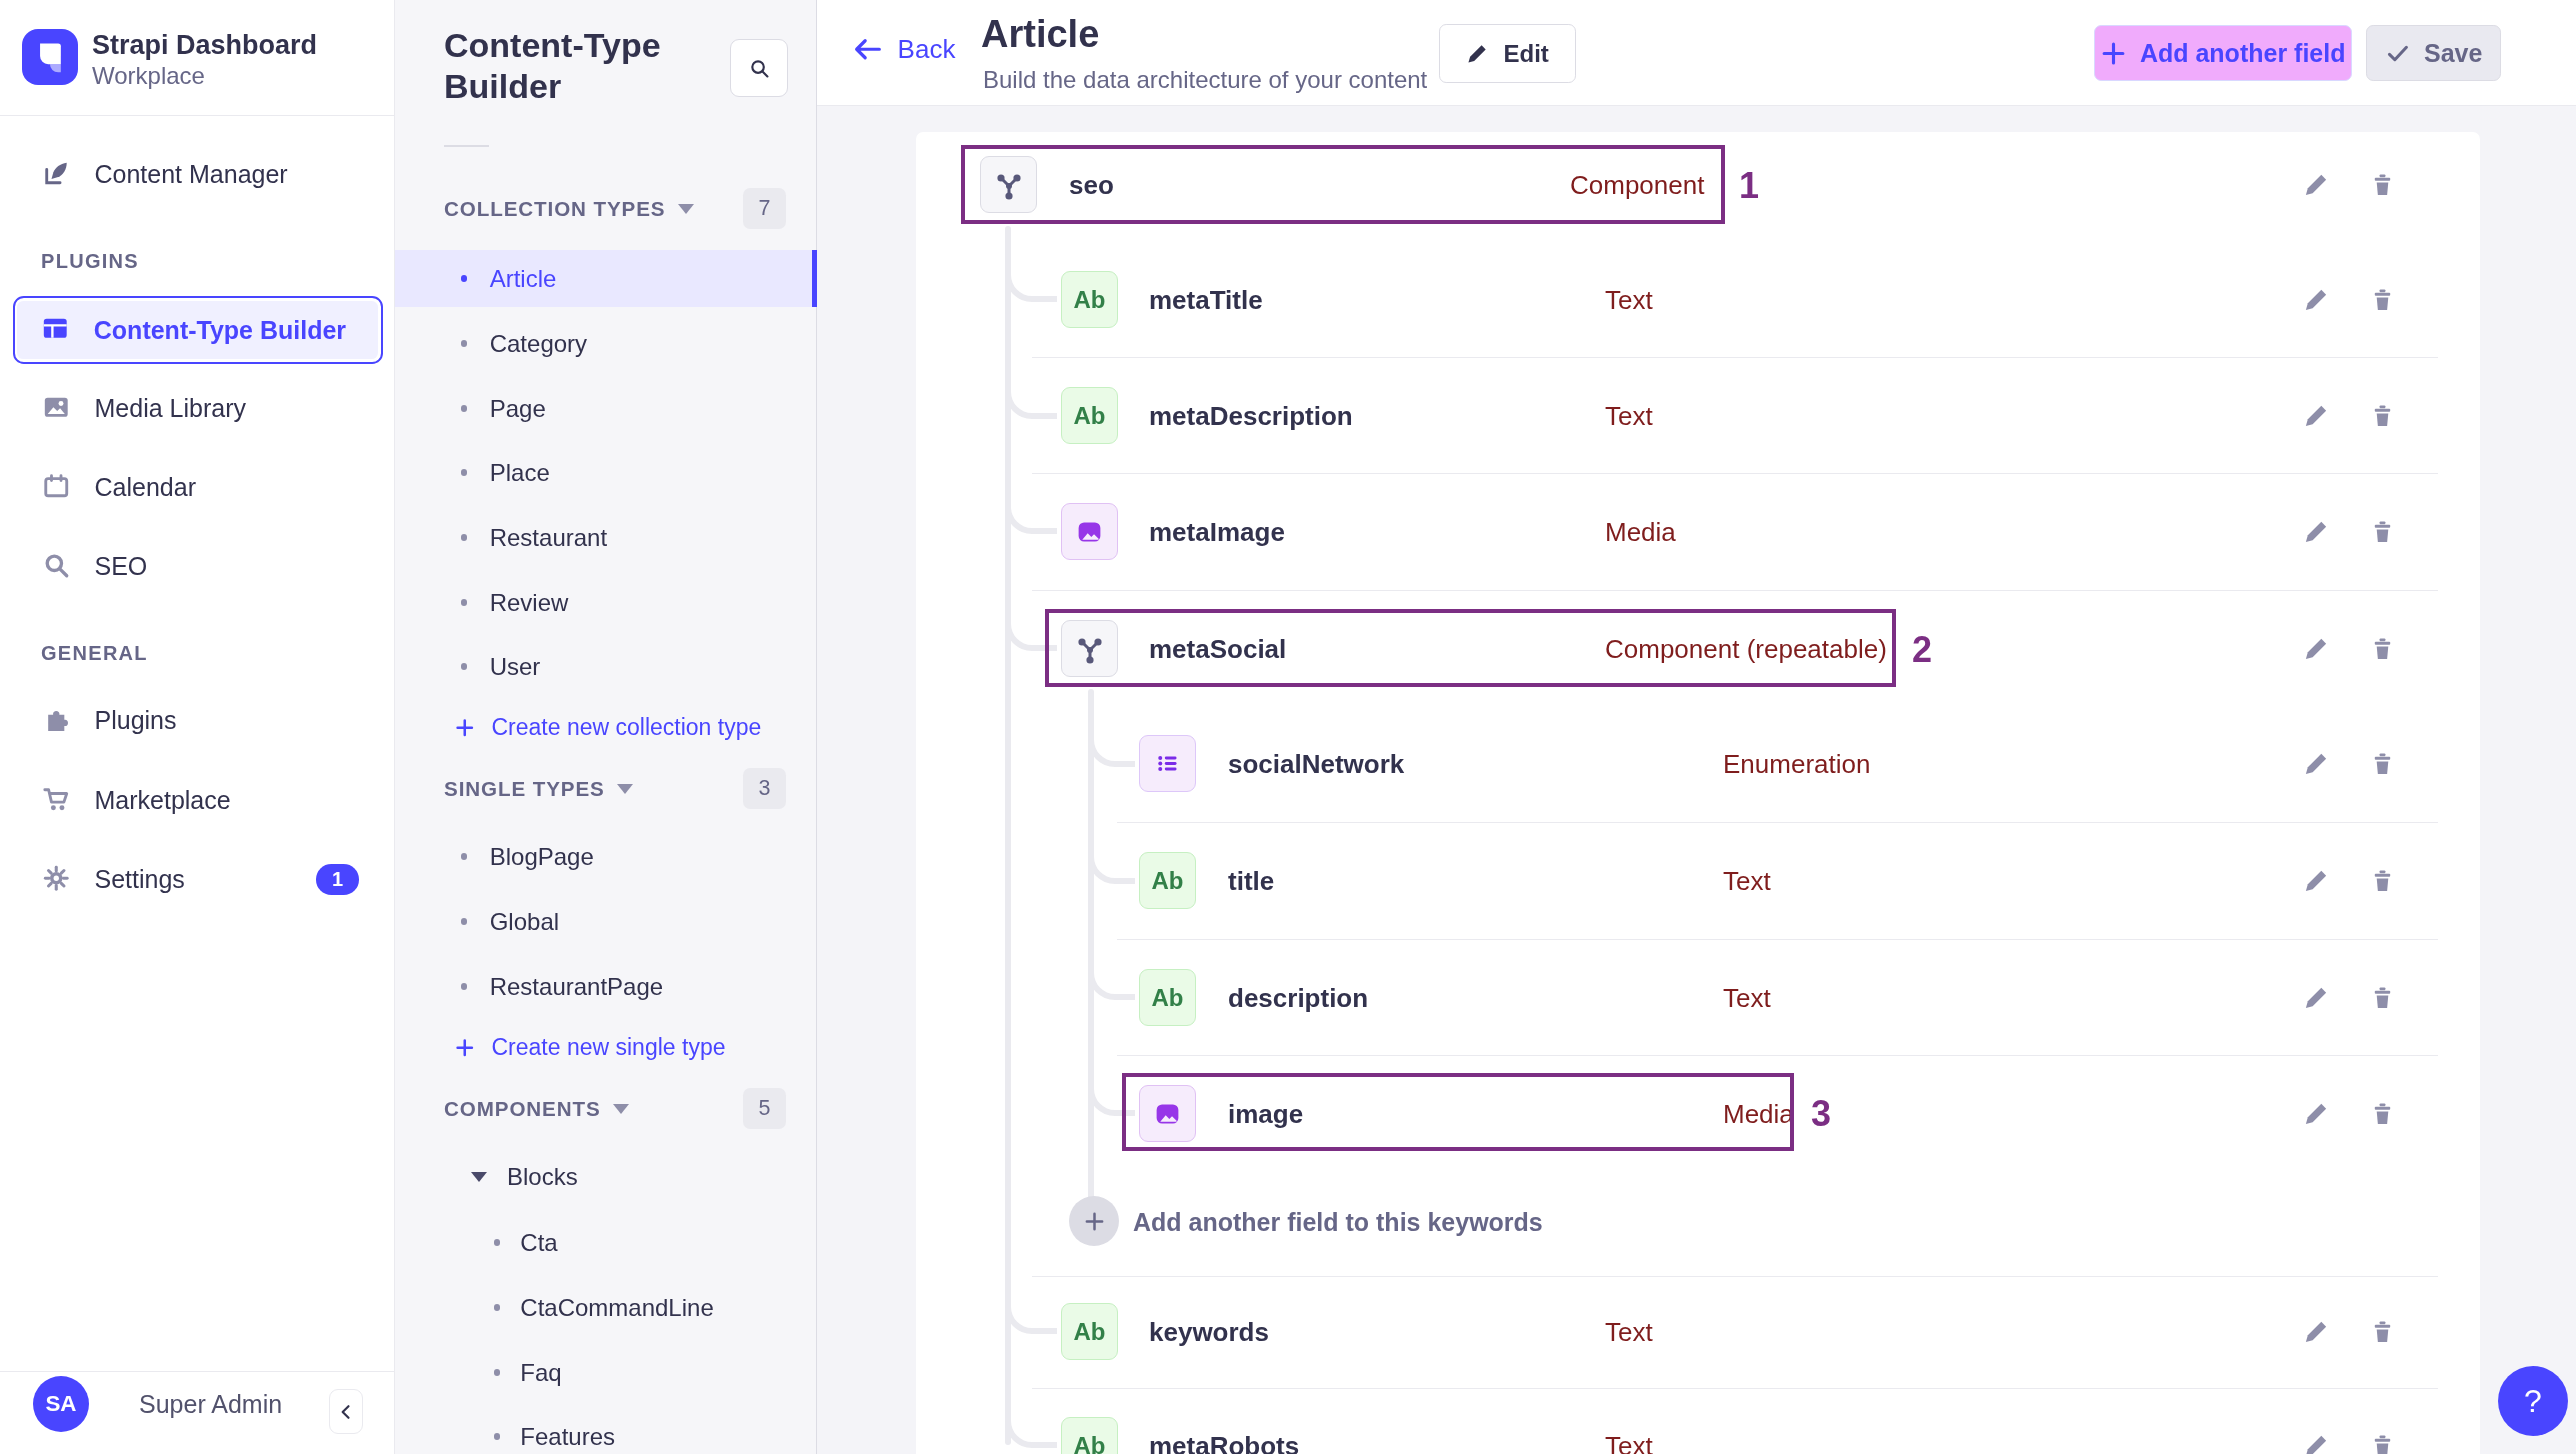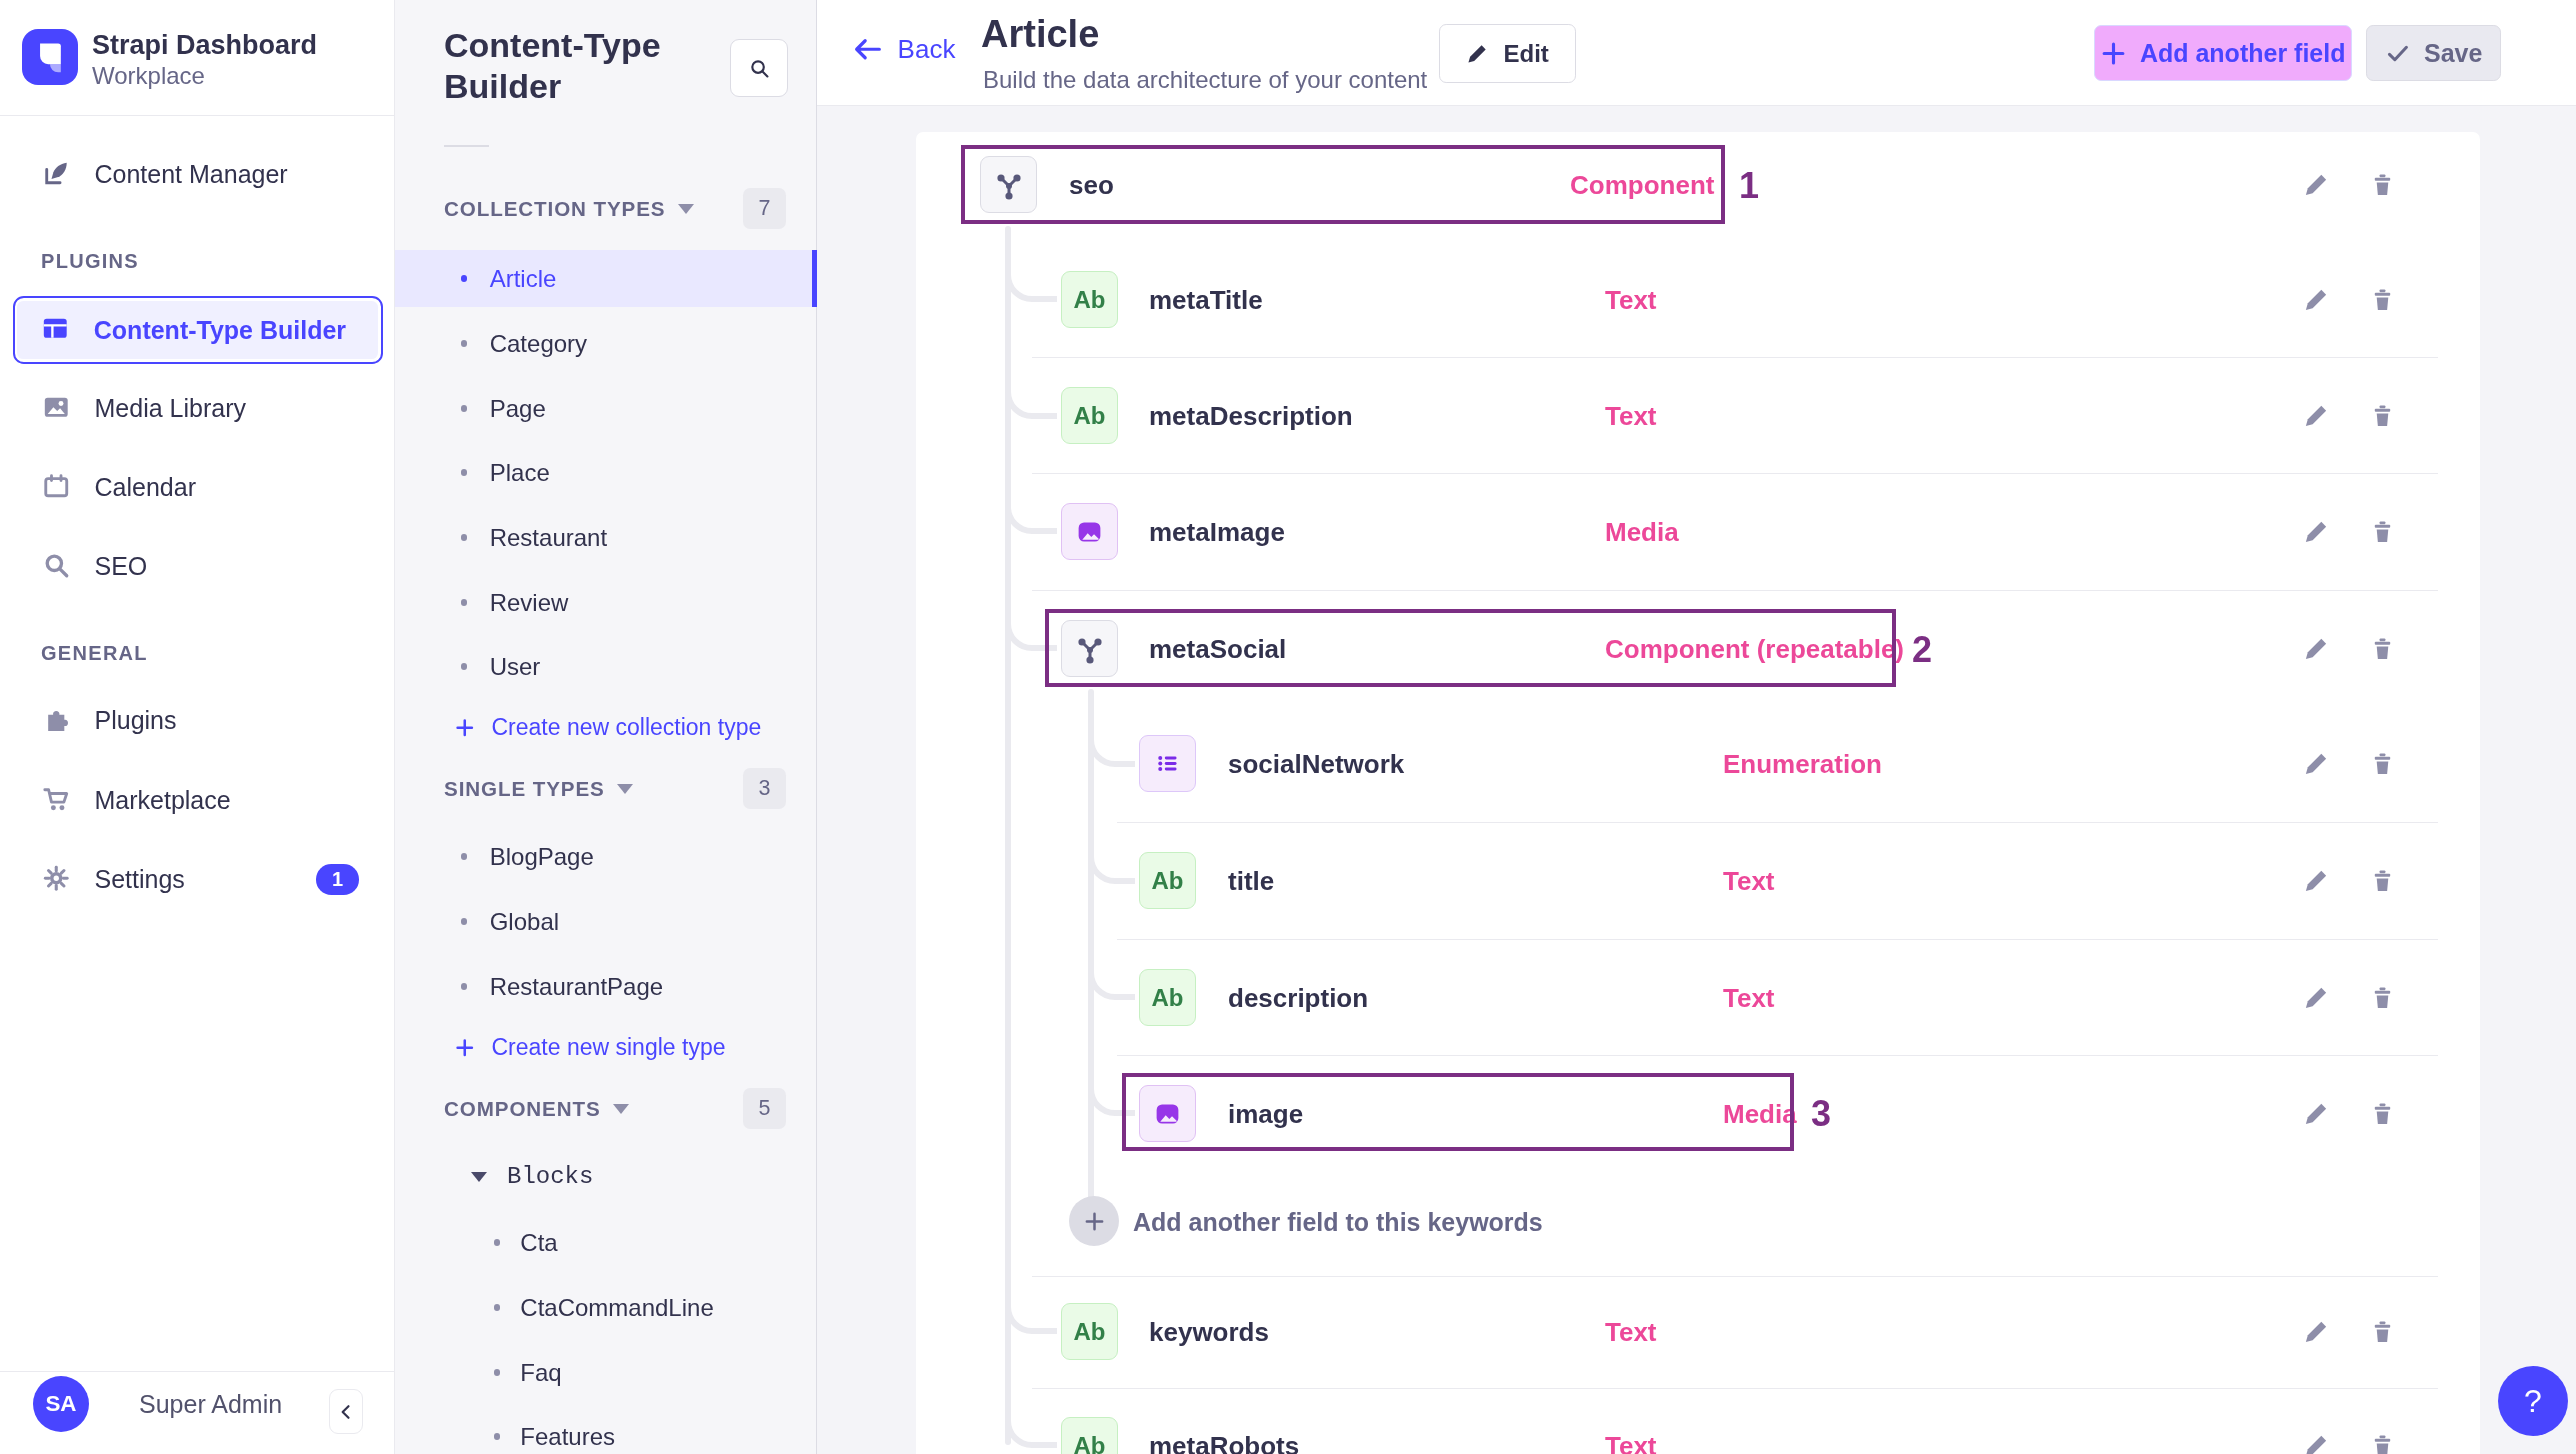--- a/index.html
+++ b/index.html
@@ -40,21 +40,21 @@
   .sn-item .dot{width:6.3px;height:6.3px;border-radius:50%;background:#8e8ea9;margin-left:66px;margin-right:22.4px;flex:none;}
   .sn-item .lbl{font-size:24px;color:#32324d;}
   .sn-item.sub .dot{margin-left:99px;margin-right:20px;}
   .sn-item.selected{background:#e9e8ff;}
   .sn-item.selected .dot{background:#4945ff;}
   .sn-item.selected .lbl{color:#4945ff;font-weight:500;}
   .sn-item.selected .edgebar{position:absolute;right:0;top:0;width:5.4px;height:57px;background:#4945ff;}
   .sn-create{position:absolute;left:0;width:422px;height:57px;display:flex;align-items:center;gap:16px;padding-left:59px;box-sizing:border-box;cursor:pointer;}
   .sn-create .lbl{font-size:23px;color:#4945ff;font-weight:500;}
   .sn-group{position:absolute;left:0;width:422px;height:57px;display:flex;align-items:center;gap:20px;padding-left:76px;box-sizing:border-box;cursor:pointer;}
-  .sn-group .lbl{font-size:24px;font-weight:500;color:#32324d;font-family:Liberation Mono, monospace;}
+  .sn-group .lbl{font-size:24px;font-weight:500;color:#32324d;}
   
   .main{position:absolute;left:817px;top:0;width:1759px;height:1454px;background:#f4f4f8;}
   .main-header{position:absolute;left:817px;top:0;width:1759px;height:106px;background:#fff;border-bottom:0.9px solid #eaeaef;box-sizing:border-box;}
   .back-link{position:absolute;left:851px;top:34px;display:flex;align-items:center;gap:12.6px;cursor:pointer;}
   .back-link .lbl{font-size:26px;color:#4945ff;font-weight:500;}
   .page-title{position:absolute;left:981px;top:12.6px;font-size:38px;font-weight:700;color:#32324d;}
   .page-sub{position:absolute;left:983px;top:66px;font-size:24px;color:#666687;}
   .btn{position:absolute;display:flex;align-items:center;justify-content:center;gap:14.4px;border-radius:7.2px;box-sizing:border-box;cursor:pointer;}
   .btn-edit{left:1439px;top:24px;width:137px;height:59px;background:#fff;border:0.9px solid #dcdce4;}
   .btn-edit .lbl{font-size:24px;font-weight:600;color:#32324d;}
@@ -67,21 +67,21 @@
   .tline{position:absolute;background:#eaeaef;width:6.3px;border-radius:3.6px;}
   .elbow{position:absolute;border-left:6.3px solid #eaeaef;border-bottom:6.3px solid #eaeaef;border-bottom-left-radius:27px;box-sizing:border-box;}
   
   .frow{position:absolute;left:916px;width:1564px;height:117px;}
   .ficon{position:absolute;top:30px;width:57px;height:57px;border-radius:9px;box-sizing:border-box;display:flex;align-items:center;justify-content:center;}
   .fi-text{background:#eafbe7;border:1.8px solid #c6f0c2;color:#328048;font-weight:700;font-size:24px;}
   .fi-media{background:#f6ecfc;border:1.8px solid #e0c1f4;}
   .fi-enum{background:#f6ecfc;border:1.8px solid #ddc7f9;}
   .fi-comp{background:#f6f6f9;border:1.8px solid #dcdce4;}
   .fname{position:absolute;top:50%;transform:translateY(-50%);font-size:26px;font-weight:700;color:#32324d;}
-  .ftype{position:absolute;top:50%;transform:translateY(-50%);font-size:26px;color:#ec4899;font-weight:bold;}
+  .ftype{position:absolute;top:50%;transform:translateY(-50%);font-size:26px;color:#7f1d1d;}
   .lvl0 .ficon{left:64px}.lvl0 .fname{left:153px}.lvl0 .ftype{left:654px}
   .lvl1 .ficon{left:145px}.lvl1 .fname{left:233px}.lvl1 .ftype{left:689px}
   .lvl2 .ficon{left:223px}.lvl2 .fname{left:312px}.lvl2 .ftype{left:807px}
   .ract{position:absolute;top:50%;transform:translateY(-50%);width:36px;height:36px;display:flex;align-items:center;justify-content:center;cursor:pointer;}
   .ract.edit{left:1382px}.ract.del{left:1448px}
   .rdivider{position:absolute;height:0.9px;background:#eaeaef;}
   
   .add-row{position:absolute;left:916px;top:1163px;width:1564px;height:117px;}
   .add-circle{position:absolute;left:153px;top:33px;width:50px;height:50px;border-radius:50%;background:#dcdce4;display:flex;align-items:center;justify-content:center;cursor:pointer;}
   .add-lbl{position:absolute;left:217px;top:50%;transform:translateY(-50%);font-size:25px;font-weight:600;color:#666687;cursor:pointer;}

